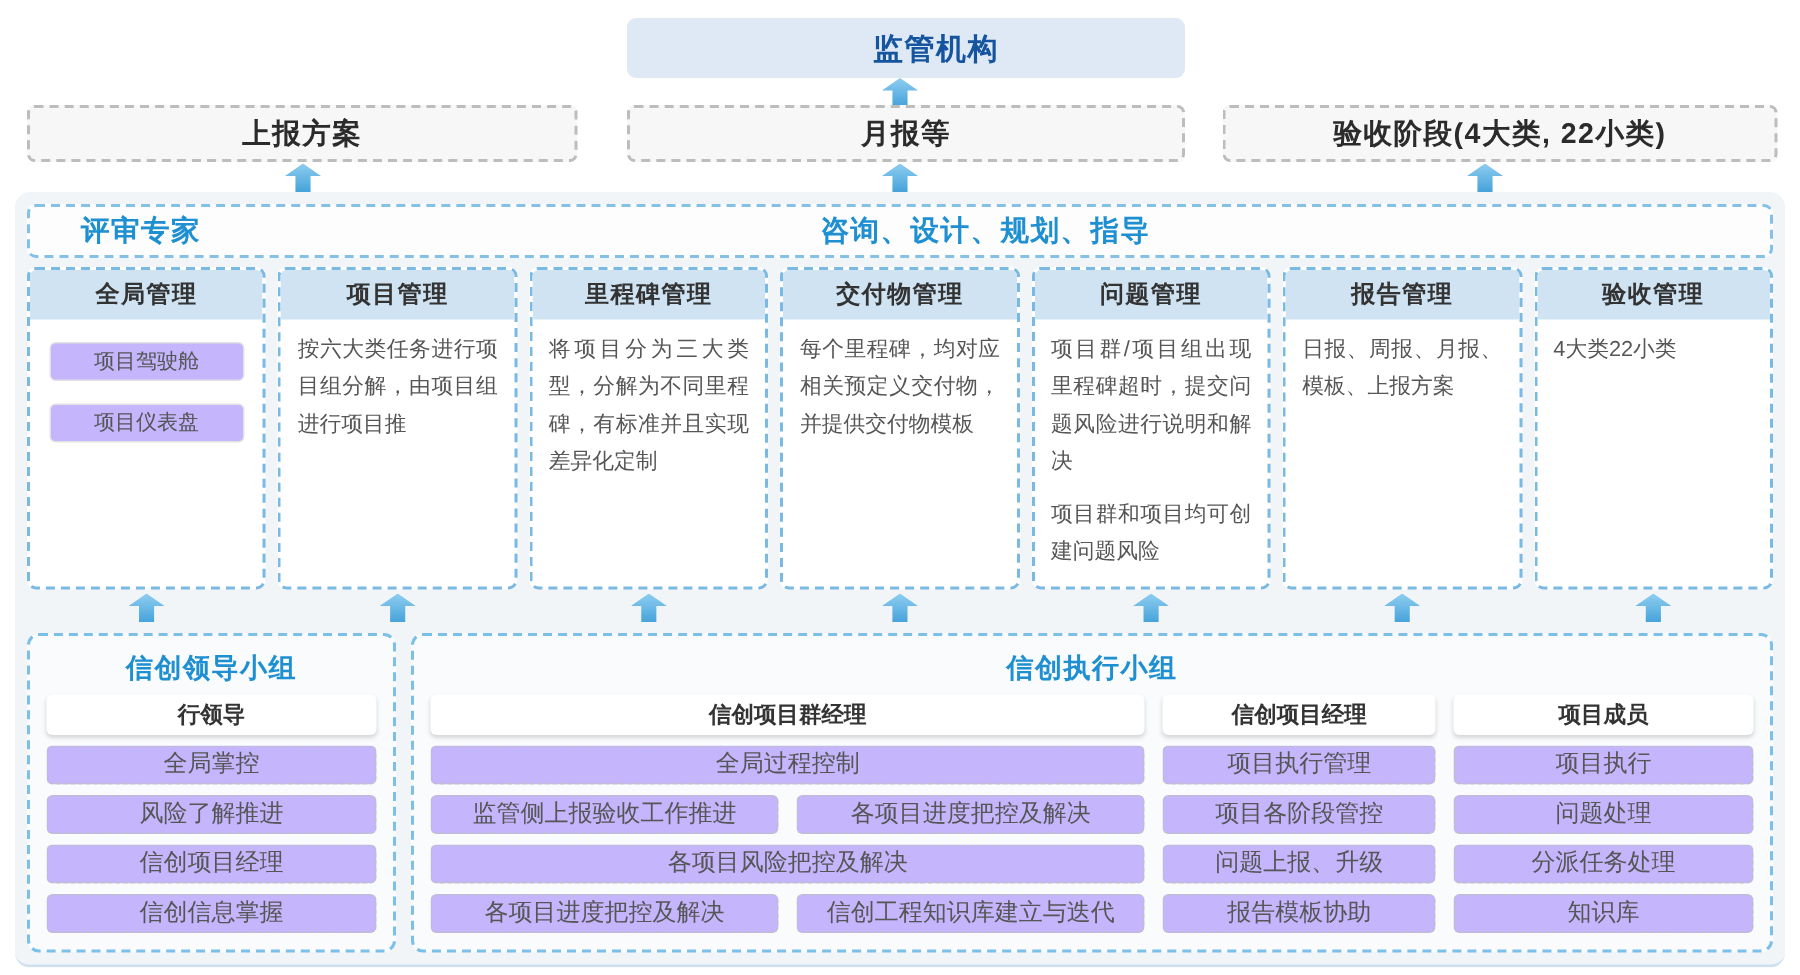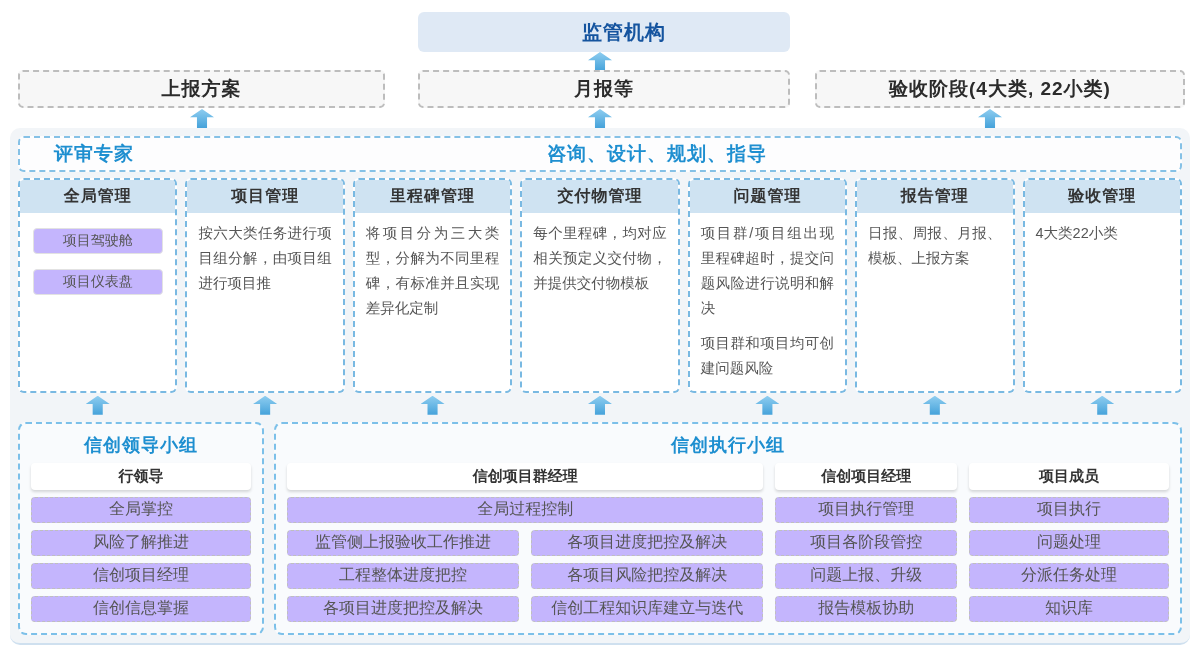--- a/index.html
+++ b/index.html
@@ -207,21 +207,20 @@
         <div class="sub-cols">
 
           <div class="sub-pm">
             <div class="role">信创项目群经理</div>
             <div class="task">全局过程控制</div>
             <div class="pm-grid">
               <div class="task">监管侧上报验收工作推进</div>
               <div class="task">各项目进度把控及解决</div>
             </div>
             <div class="pm-grid">
-              <div class="task">工程整体进度把控</div>
               <div class="task">各项目风险把控及解决</div>
             </div>
             <div class="pm-grid">
               <div class="task">各项目进度把控及解决</div>
               <div class="task">信创工程知识库建立与迭代</div>
             </div>
           </div>
 
           <div class="sub-mgr">
             <div class="role">信创项目经理</div>

